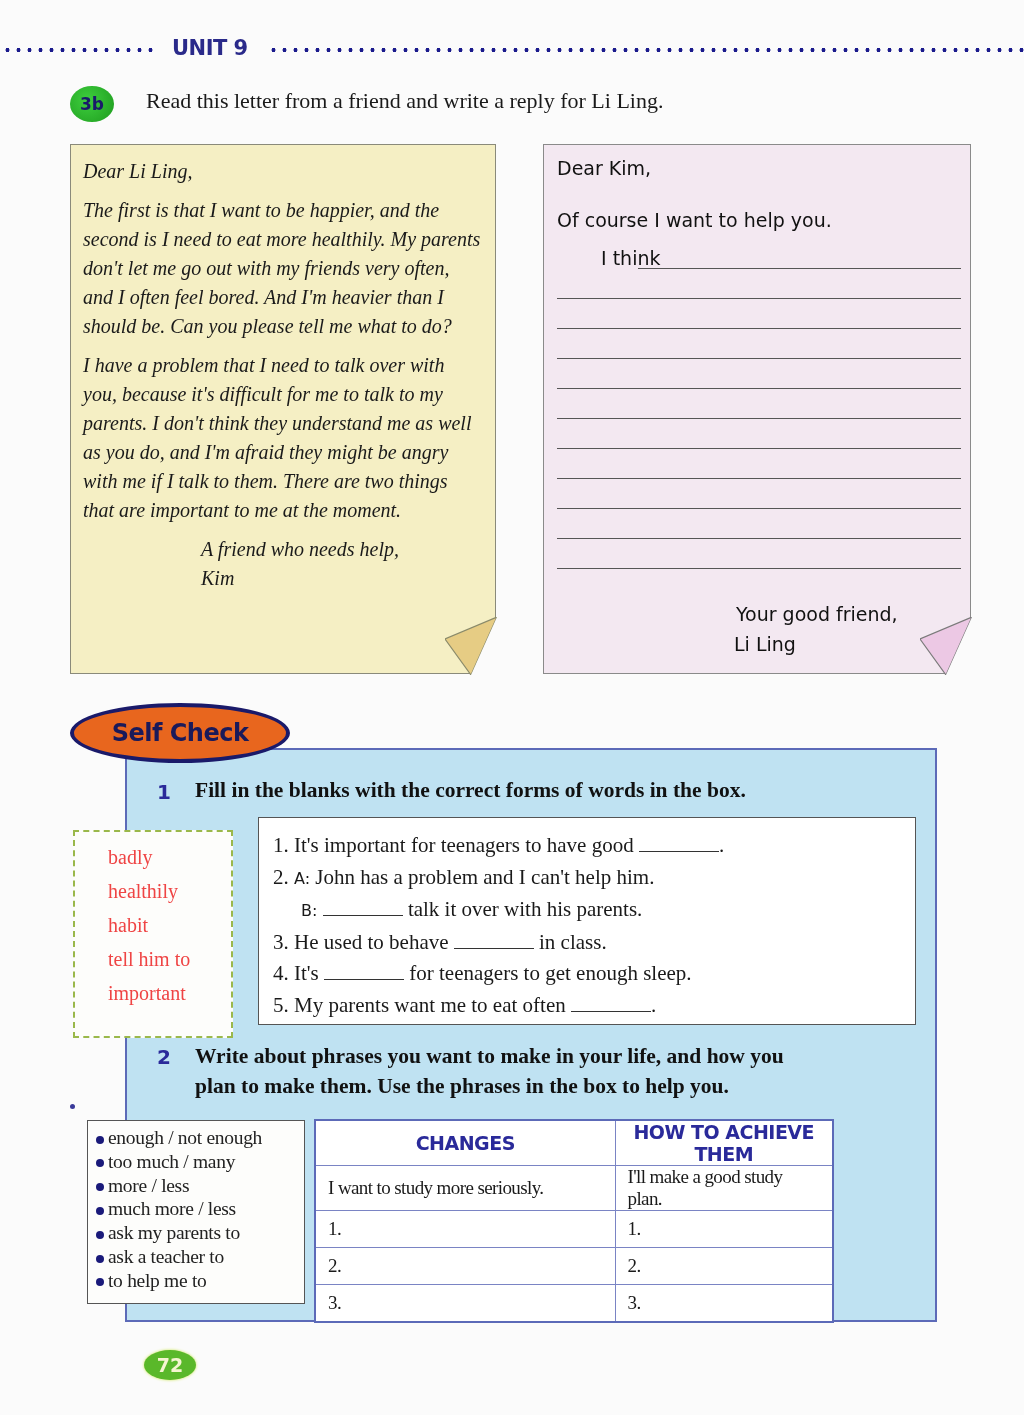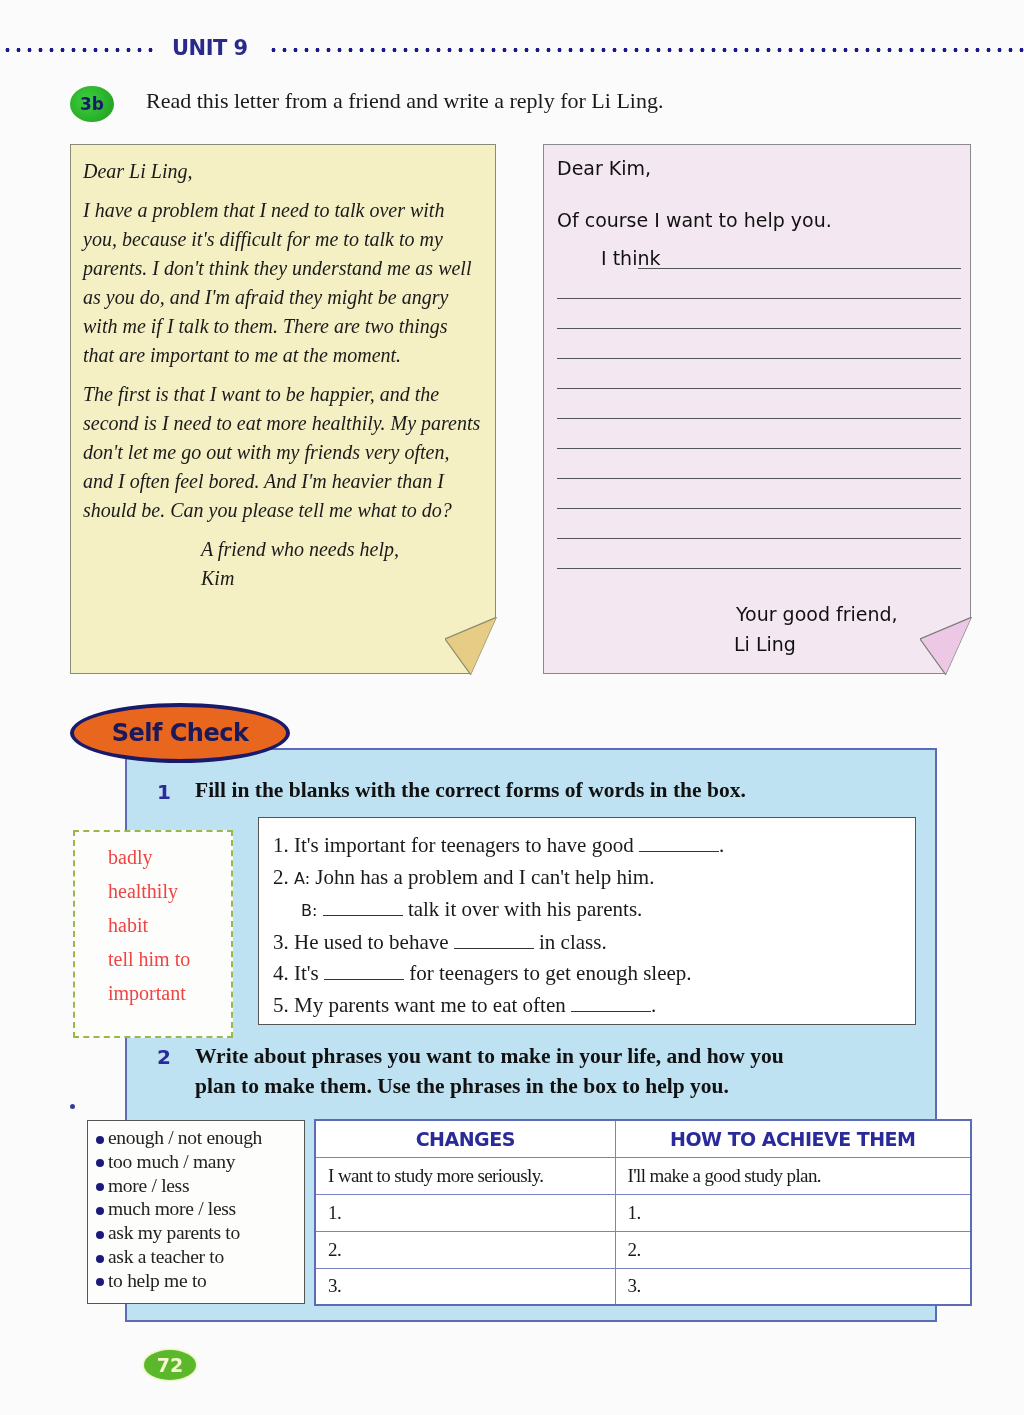--- a/index.html
+++ b/index.html
@@ -57,21 +57,21 @@
   .q-box { position: absolute; left: 258px; top: 817px; width: 658px; height: 208px; background: #fff;
     border: 1.5px solid #555; z-index: 4; padding: 12px 0 0 14px; font-size: 21px; line-height: 31.5px; }
   .q-box .ab { font-family: "DejaVu Sans", sans-serif; font-size: 16px; }
   .q-box .indent { padding-left: 28px; }
   .blank { display: inline-block; width: 80px; border-bottom: 1.5px solid #333; height: 18px; vertical-align: baseline; }
 
   .phrase-box { position: absolute; left: 72px; top: 1120px; width: 218px; height: 184px; background: #fdfdfb;
     border: 1.5px solid #555; z-index: 4; padding: 5px 0 0 8px; font-size: 19.5px; line-height: 23.8px; color:#222; letter-spacing: -0.3px; margin-left: 15px; }
   .bullet { display: inline-block; width: 8px; height: 8px; border-radius: 50%; background: #1a1a7a; margin-right: 4px; vertical-align: middle; }
 
-  .plan-table { position: absolute; left: 314px; top: 1119px; width: 658px; z-index: 4; border-collapse: collapse;
+  .plan-table { position: absolute; left: 314px; top: 1119px; width: 520px; z-index: 4; border-collapse: collapse;
     background: #fff; border: 2px solid #5c6ab8; }
   .plan-table th, .plan-table td { border: 1.5px solid #7a84c4; height: 37px; padding: 0 12px; text-align: left; font-size: 19px; }
   .plan-table th { font-family: "DejaVu Sans", sans-serif; font-size: 19px; color: #2a2a9a; text-align: center; letter-spacing: -0.5px; }
   .plan-table th:first-child, .plan-table td:first-child { width: 300px; }
   .plan-table td { letter-spacing: -0.6px; }
 
   .page-num { position: absolute; left: 144px; top: 1350px; width: 52px; height: 30px; border-radius: 50%;
     background: #5ab82a; box-shadow: 0 0 3px #c8e64a; display:flex; align-items:center; justify-content:center;
     font-family: "DejaVu Sans", sans-serif; font-weight: bold; font-size: 19px; color: #f5f5d0; }
   .stray { position: absolute; left: 70px; top: 1104px; width: 5px; height: 5px; border-radius: 50%; background: #3a3a9a; }
@@ -83,22 +83,22 @@
   <div class="dots left"></div>
   <div class="unit-label">UNIT 9</div>
   <div class="dots right"></div>
 </div>
 
 <div class="task-badge">3b</div>
 <div class="task-instruction">Read this letter from a friend and write a reply for Li Ling.</div>
 
 <div class="letter-kim">
   <div class="greet">Dear Li Ling,</div>
+  <p>The first is that I want to be happier, and the second is I need to eat more healthily. My parents don't let me go out with my friends very often, and I often feel bored. And I'm heavier than I should be.  Can you please tell me what to do?</p>
   <p>I have a problem that I need to talk over with you, because it's difficult for me to talk to my parents. I don't think they understand me as well as you do, and I'm afraid they might be angry with me if I talk to them.  There are two things that are important to me at the moment.</p>
-  <p>The first is that I want to be happier, and the second is I need to eat more healthily. My parents don't let me go out with my friends very often, and I often feel bored. And I'm heavier than I should be.  Can you please tell me what to do?</p>
   <div class="sign">A friend who needs help,</div>
   <div class="sign">Kim</div>
   <div class="fold">
     <svg viewBox="0 0 52 58">
         <polygon points="52,0 0,22 26,58" fill="#e6cc84" stroke="#8a8a6a" stroke-width="1.2"></polygon>
         <polygon points="52,0 52,58 26,58" fill="#fbfbfb"></polygon>
       </svg>
   </div>
 </div>
 

